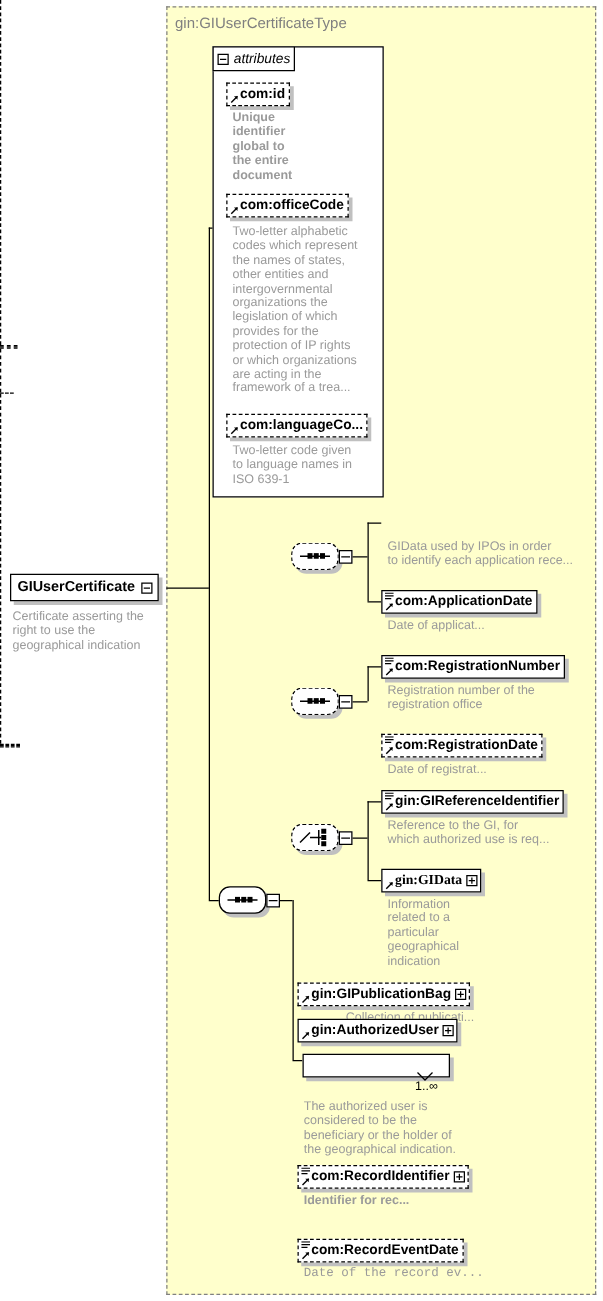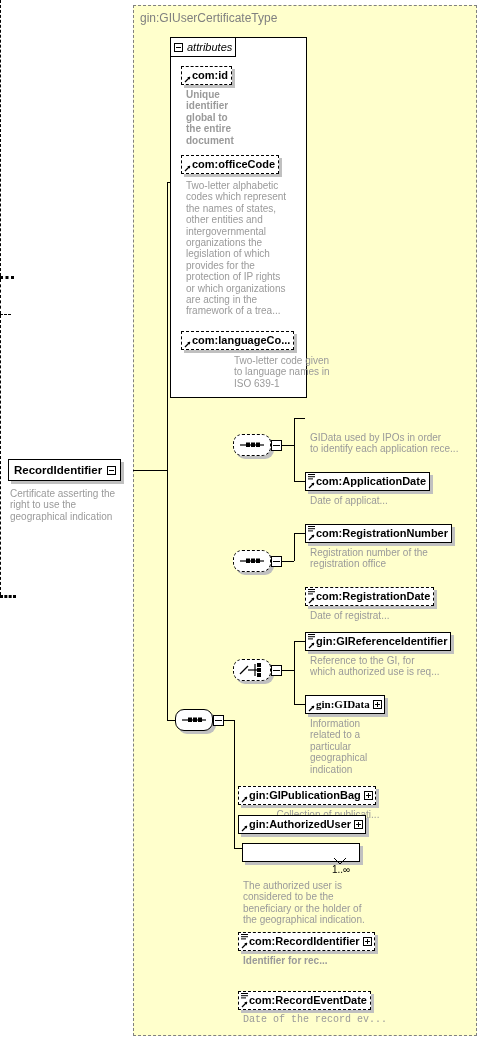--- a/index.html
+++ b/index.html
@@ -212,21 +212,21 @@
 </style>
 </head>
 <body>
 
 <div id="canvas">
 
   <div class="type-panel"></div>
   <div class="type-title">gin:GIUserCertificateType</div>
 
   <div class="root-node">
-    <span class="nm">RecordIdentifier</span>
+    <span class="nm">GIUserCertificate</span>
     <span class="exp"></span>
     <span style="width:4px"></span>
   </div>
   <div class="desc" style="left:10px; top:488px; width:120px;">Certificate asserting the
 right to use the
 geographical indication</div>
 
   <div class="ln hln" style="left:133px; top:470px; width:34px;"></div>
 
   <div class="ln vln" style="left:167px; top:182px; height:289px;"></div>
@@ -278,21 +278,21 @@
 framework of a trea...</div>
 
   <div class="node dashed" style="left:181px; top:331px;">
     <span class="pad"></span>
     <span class="nm">com:languageCo...</span>
     <svg class="arrow" viewBox="0 0 7 7">
       <path d="M1,6 L6,1" stroke="#000" stroke-width="1.2" fill="none"></path>
       <path d="M6,1 L3.2,1 L6,3.8 Z" fill="#000"></path>
     </svg>
   </div>
-  <div class="desc" style="left:186px; top:355px; width:108px;margin-left:48px;">Two-letter code given
+  <div class="desc" style="left:186px; top:355px; width:108px;">Two-letter code given
 to language names in
 ISO 639-1</div>
 
   <div class="dvln" style="left:219px; top:445px; height:276px;"></div>
   <div class="dhln" style="left:219px; top:445px; width:14px;"></div>
   <div class="dhln" style="left:219px; top:561px; width:14px;"></div>
   <div class="dhln" style="left:219px; top:670px; width:14px;"></div>
   <div class="ln hln" style="left:211px; top:720px; width:9px;"></div>
 
   <div class="comp" style="left:233px; top:434px;">

